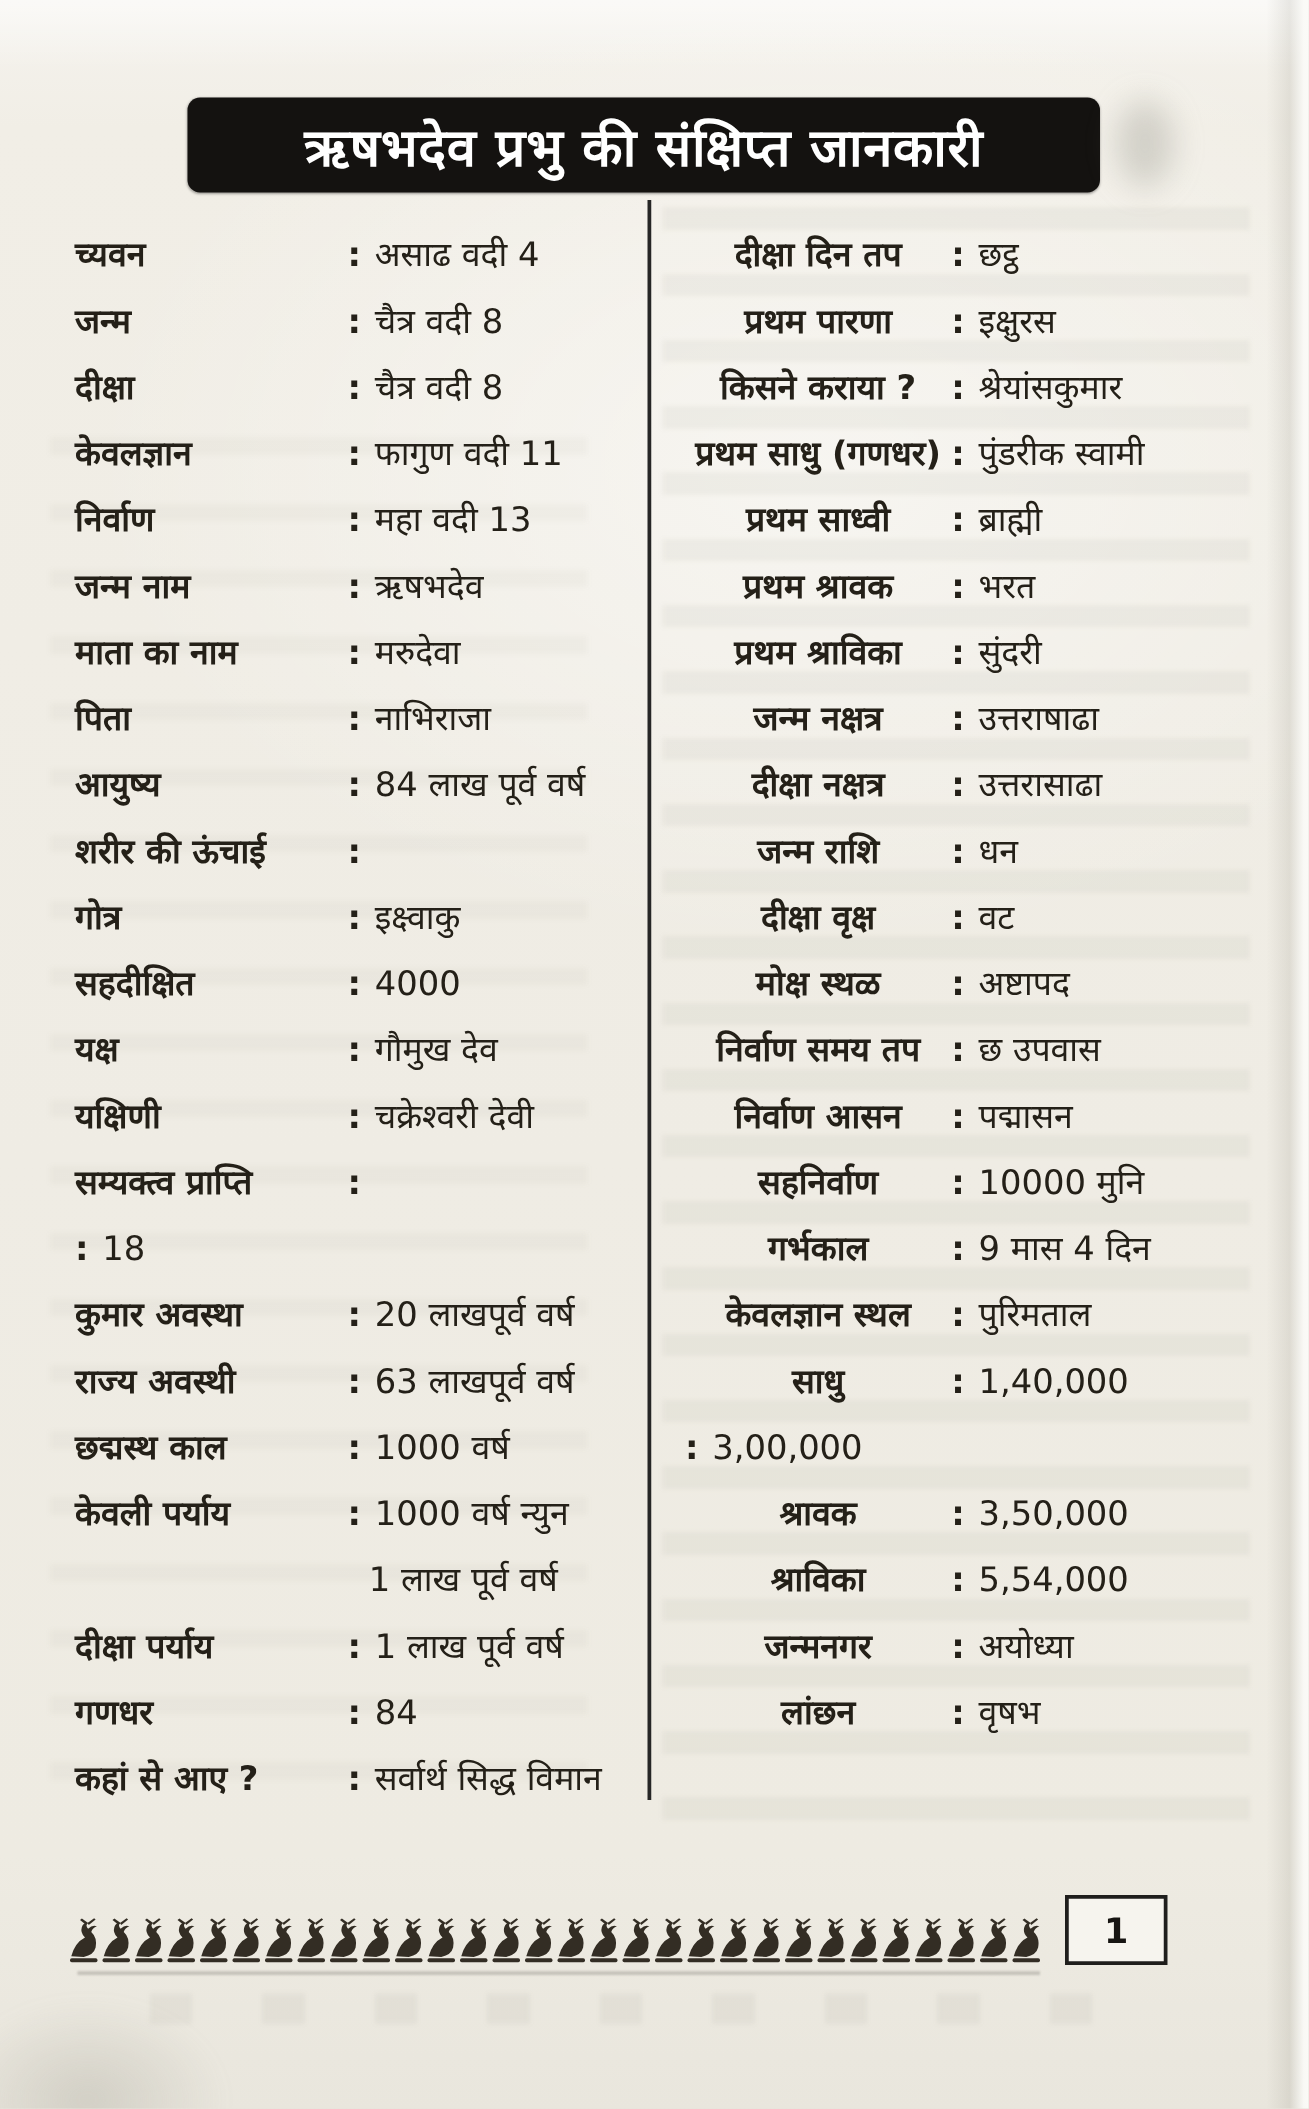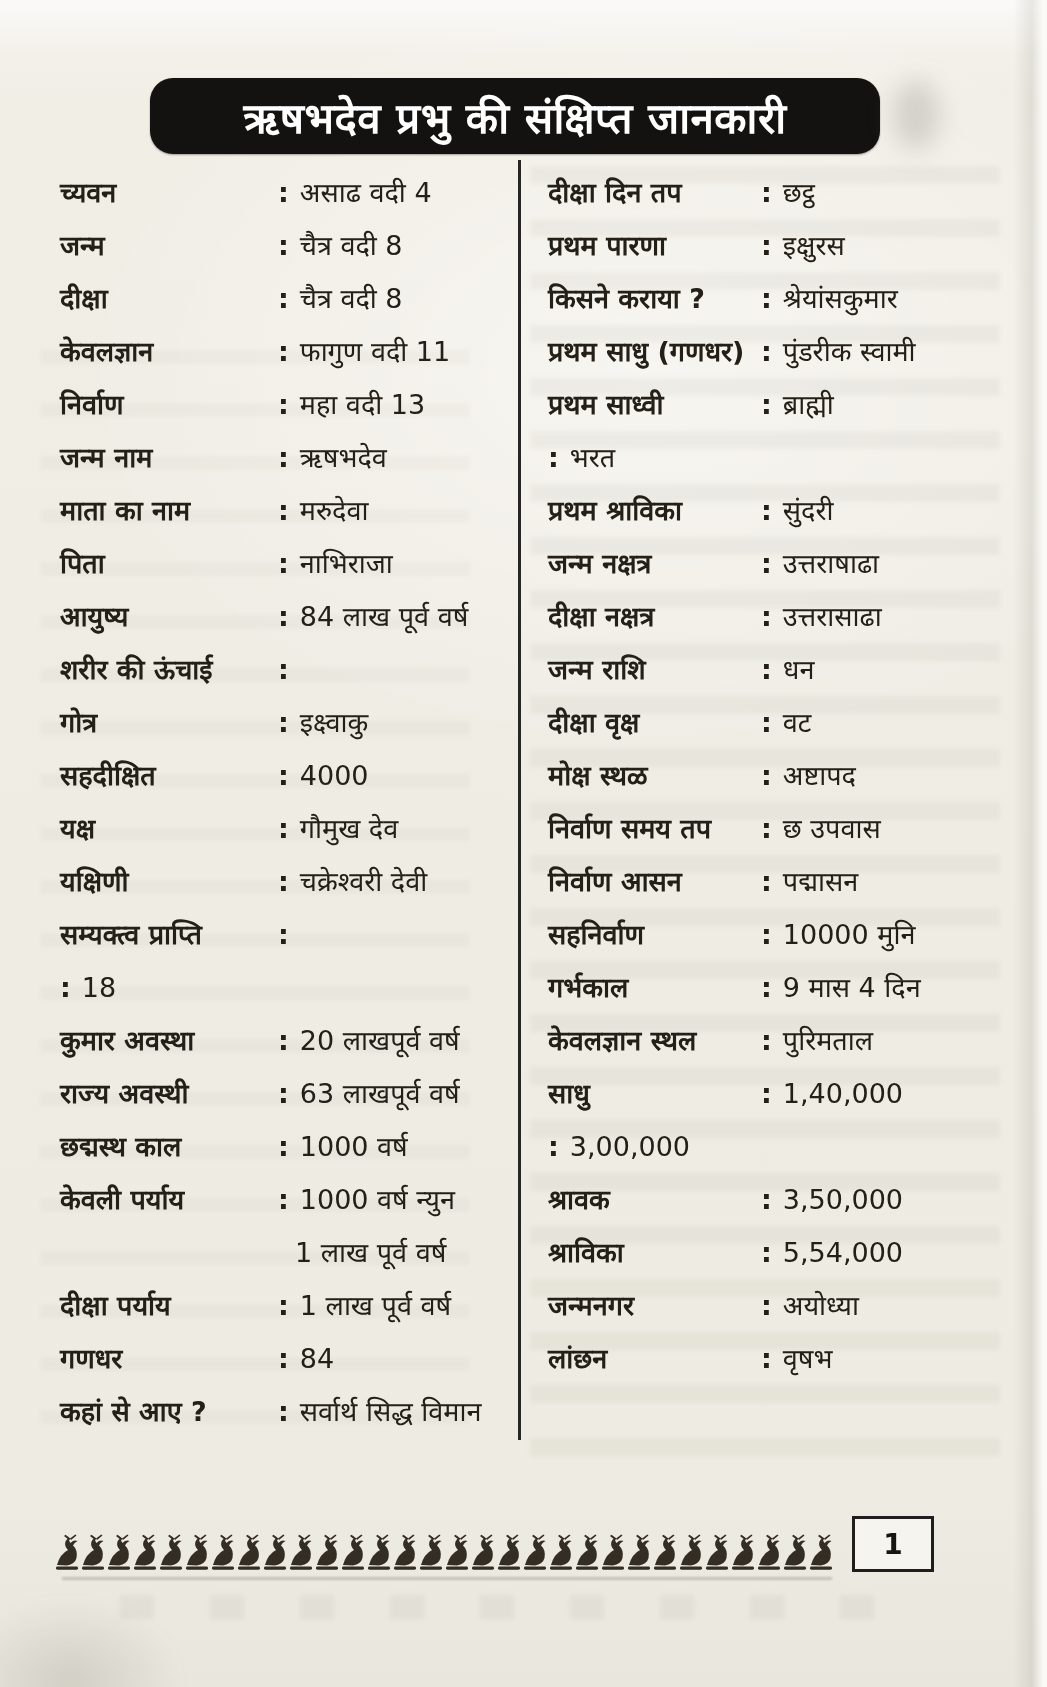--- a/index.html
+++ b/index.html
@@ -7,37 +7,37 @@
     position:relative;width:1047px;height:1687px;overflow:hidden;
     font-family:"DejaVu Sans","Liberation Sans",sans-serif;
     color:var(--text,#242018);
     background:
       radial-gradient(900px 600px at 62% 22%, rgba(255,255,255,0.45), rgba(255,255,255,0) 65%),
       linear-gradient(180deg,#f5f3ee 0%,#f1eee6 6%,#efece4 55%,#eeebe2 88%,#e9e6dd 100%);
   }
   
   .banner{
     position:absolute;left:150px;top:78px;width:730px;height:76px;
-    background:var(--banner-bg,#141210);border-radius:23px;
+    background:var(--banner-bg,#141210);border-radius:10px;
     display:flex;align-items:center;justify-content:center;
     box-shadow:0 1px 2px rgba(0,0,0,0.35);
   }
   .banner .title{
     color:var(--banner-text,#fff);font-size:42px;font-weight:bold;
     letter-spacing:0.5px;white-space:nowrap;
   }
   
   .table{position:absolute;left:60px;top:162px;width:950px;height:1290px;}
-  .col{position:absolute;top:4px;}
+  .col{position:absolute;top:16px;}
   .col.left{left:0;width:452px;}
   .col.right{left:488px;width:462px;}
   .divider{position:absolute;left:458px;top:-2px;width:3px;height:1280px;background:var(--divider,#262626);}
   .row{display:flex;align-items:flex-start;min-height:53px;}
   .lbl{width:218px;font-weight:bold;font-size:27px;line-height:53px;white-space:nowrap;}
-  .col.right .lbl{width:213px;}
+  .col.right .lbl{width:213px;text-align:center;}
   .valwrap{flex:1;}
   .vline{display:flex;font-size:27px;line-height:53px;white-space:nowrap;}
   .colon{font-weight:bold;margin-right:11px;}
   .vline.cont{padding-left:17px;}
   
   .glyph-row{position:absolute;left:54px;top:1532px;width:796px;height:42px;
     display:flex;align-items:flex-end;overflow:hidden;}
   .glyph{display:inline-block;width:26px;height:40px;flex:0 0 26px;}
   .glyph svg{display:block;}
   .glyph-underline{position:absolute;left:62px;top:1577px;width:770px;height:3px;
@@ -338,20 +338,21 @@
         <div class="row">
           <span class="lbl">प्रथम साध्वी</span>
           <div class="valwrap">
             <div class="vline">
               <span class="colon">:</span>
               <span>ब्राह्मी</span>
             </div>
           </div>
         </div>
         <div class="row">
+          <span class="lbl">प्रथम श्रावक</span>
           <div class="valwrap">
             <div class="vline">
               <span class="colon">:</span>
               <span>भरत</span>
             </div>
           </div>
         </div>
         <div class="row">
           <span class="lbl">प्रथम श्राविका</span>
           <div class="valwrap">

